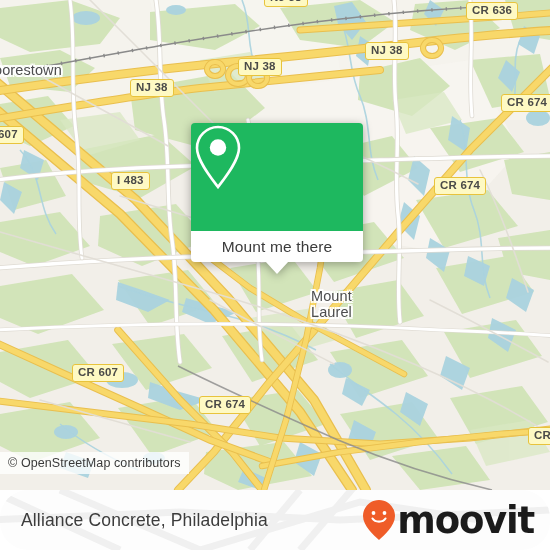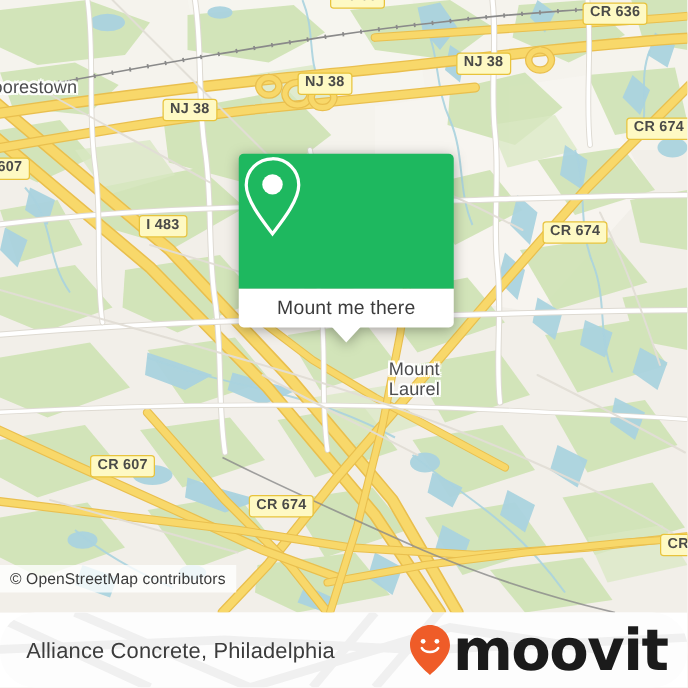--- a/index.html
+++ b/index.html
@@ -115,21 +115,21 @@
     font-size:17.5px;
     color:#3c3c3c;
     letter-spacing:.15px;
   }
   #brand {
     position:absolute;
     right:16px; top:50%; transform:translateY(-50%);
     display:flex; align-items:center; gap:1px;
   }
   #brand-word {
-    font-size:46px;
+    font-size:37px;
     font-weight:bold;
     color:#1b1b1b;
     letter-spacing:-1.2px;
     line-height:35px;
     font-family:"DejaVu Sans", sans-serif;
   }
 </style>
 </head>
 <body>
 

